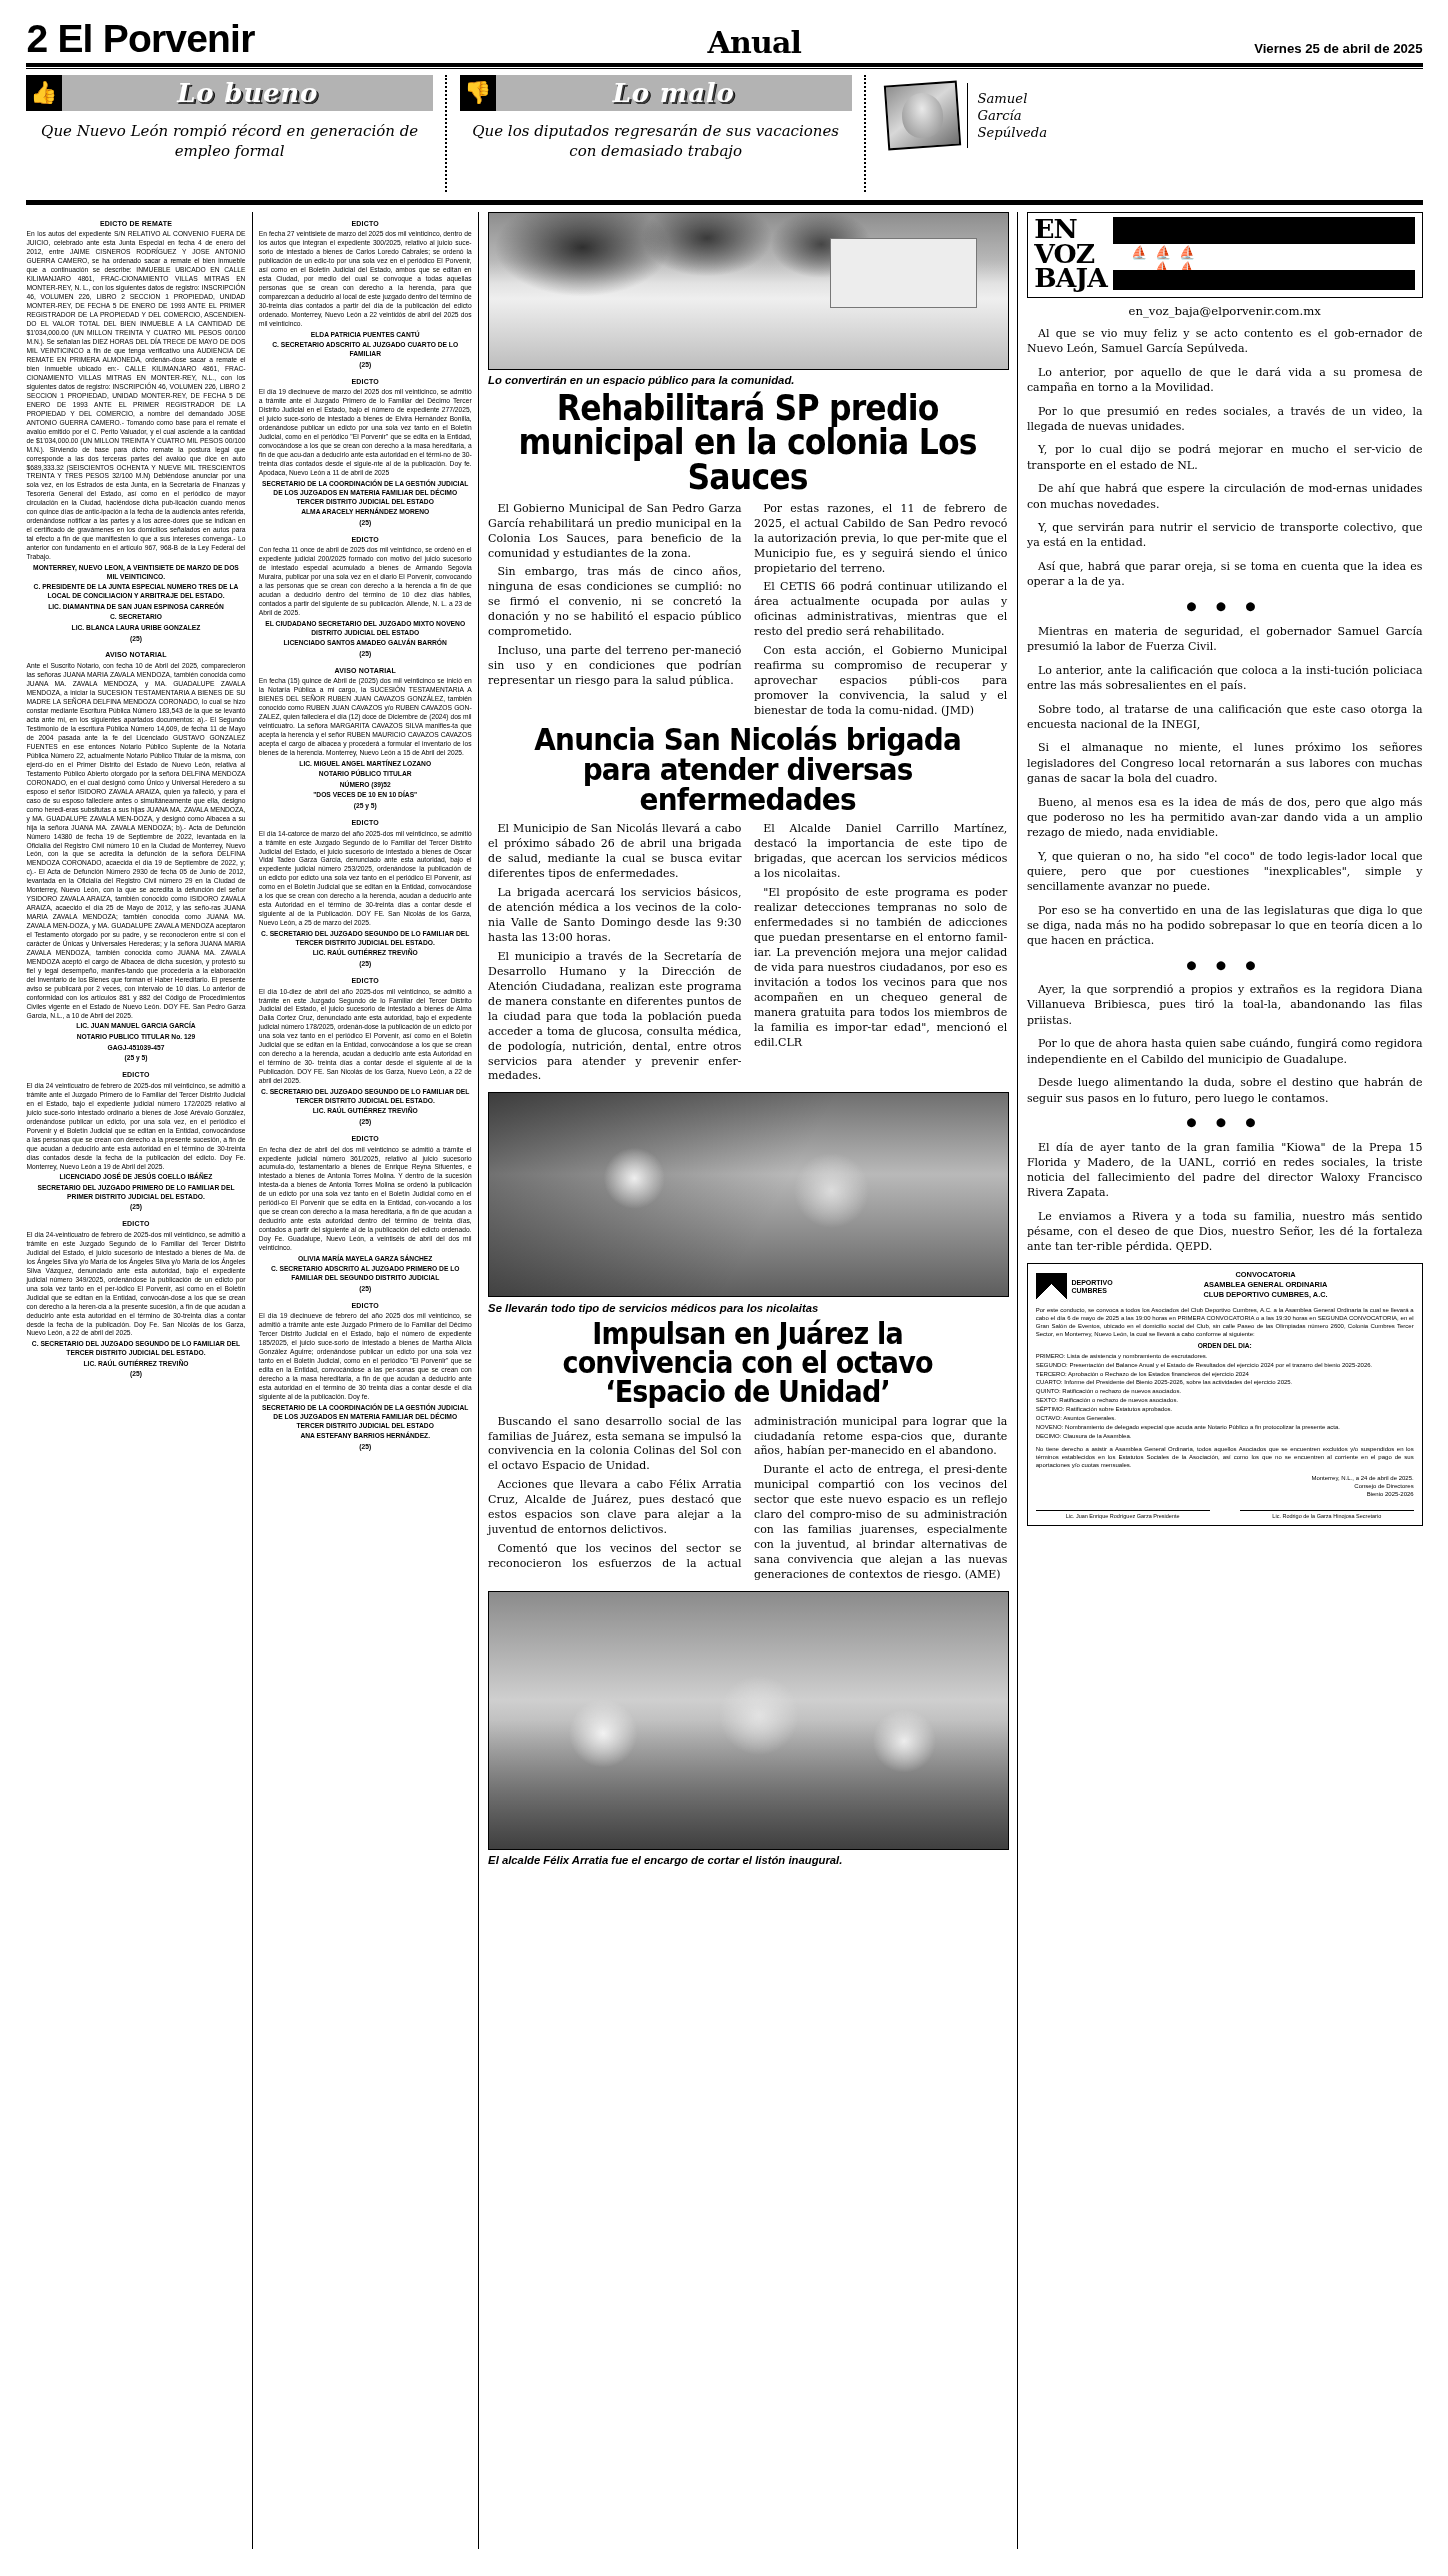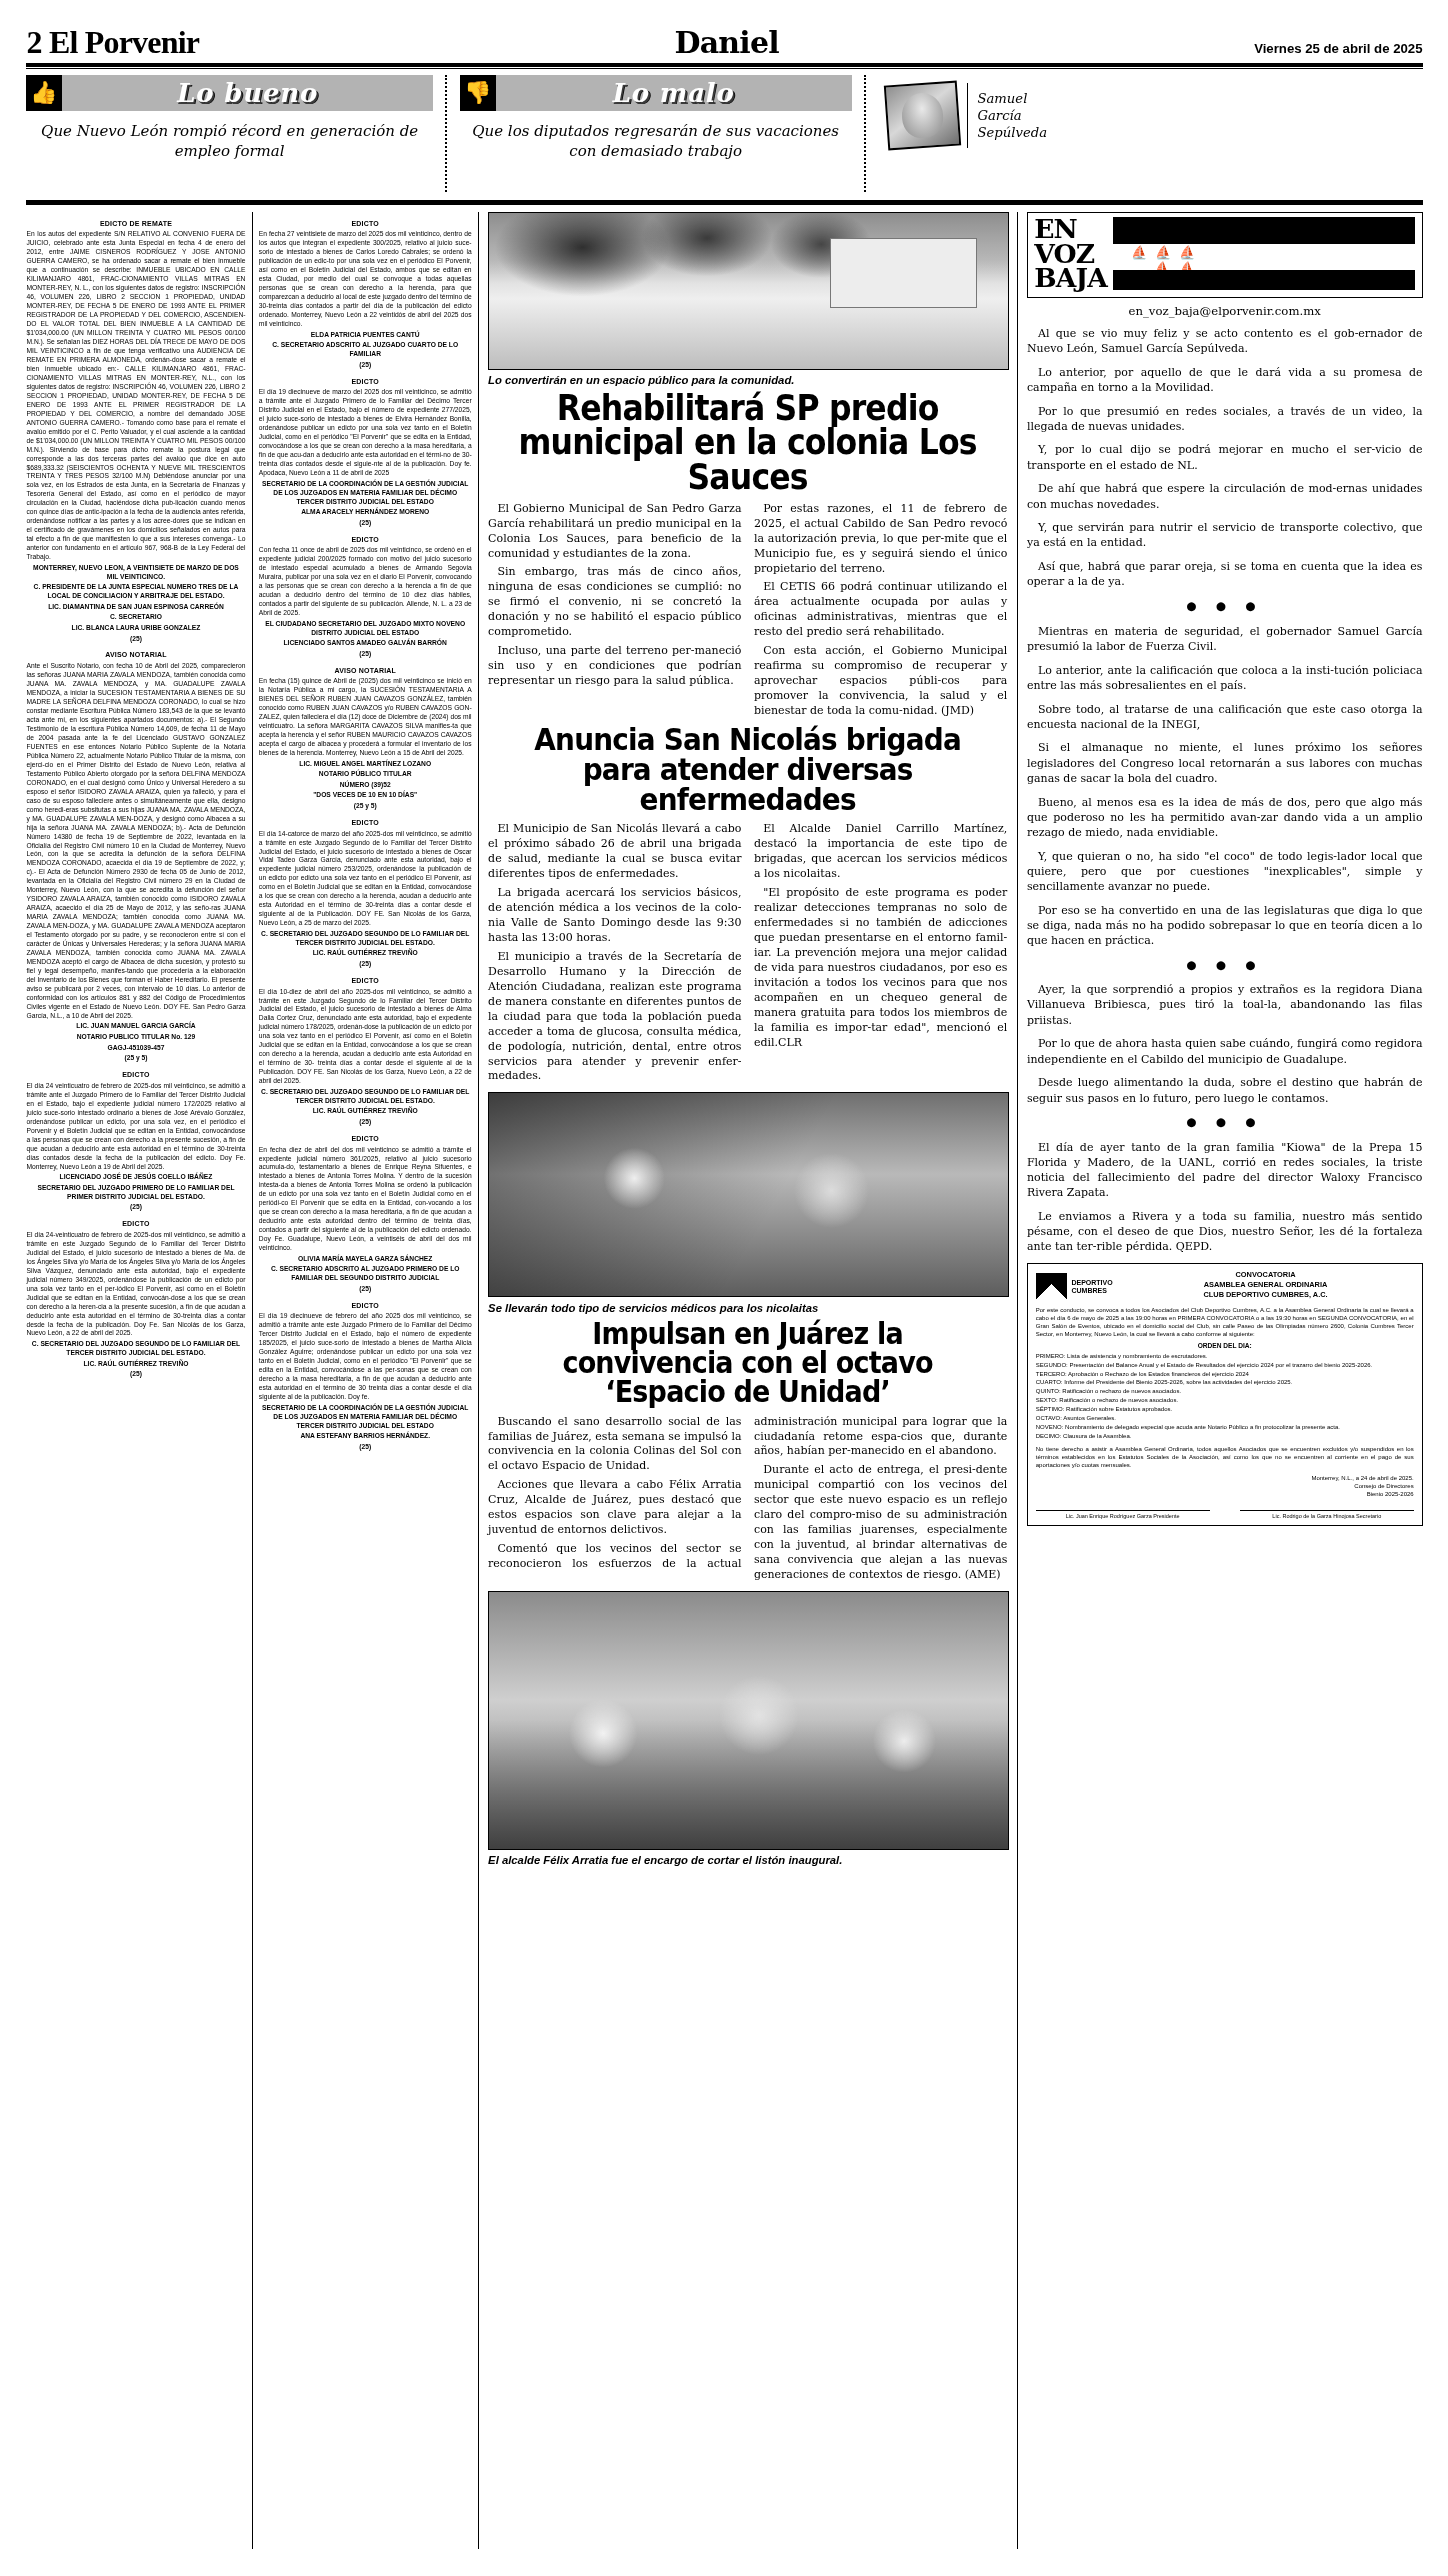--- a/index.html
+++ b/index.html
@@ -1,21 +1,21 @@
 <!DOCTYPE html>
 <html style="font-size:12.5px"><head>
 <meta charset="utf-8">
 <style>
   html,body{margin:0;padding:0;background:#fff;}
   body{width:1449px;height:2576px;font-family:"Liberation Sans",sans-serif;color:#000;position:relative;overflow:hidden;}
   .page{width:1449px;height:2576px;position:relative;box-sizing:border-box;padding:0 18.7px;}
 
   
   .masthead{display:flex;align-items:flex-end;height:58px;padding:17px 7.8px 0 7.8px;box-sizing:border-box;}
-  .mh-folio{font-family:Liberation Serif, serif;font-weight:bold;font-size:32px;letter-spacing:-0.8px;line-height:1;white-space:nowrap;}
+  .mh-folio{font-family:Liberation Sans, sans-serif;font-weight:bold;font-size:39px;letter-spacing:-0.8px;line-height:1;white-space:nowrap;}
   .mh-section{flex:1;text-align:center;font-family:"DejaVu Serif",serif;font-weight:bold;font-size:30px;line-height:1;letter-spacing:-0.8px;}
   .mh-date{font-size:13.2px;font-weight:bold;white-space:nowrap;padding-bottom:2.3px;}
 
   .rule-thick{height:3.9px;background:#000;margin:4.7px 7.8px 0 7.8px;}
   .rule-thin{height:0.8px;background:#000;margin:1.6px 7.8px 0 7.8px;}
 
   
   .band{display:flex;margin:6.2px 7.8px 0 7.8px;height:117px;}
   .band-col{position:relative;box-sizing:border-box;}
   .band-col.good{width:30%;padding-right:12.5px;}
@@ -110,21 +110,21 @@
   .conv-sign{display:flex;justify-content:space-between;margin-top:12.5px;font-size:5.5px;text-align:center;}
   .conv-sign div{width:46%;border-top:0.8px solid #000;padding-top:1.6px;}
 </style>
 </head>
 <body>
 
 <div class="page">
 
   <div class="masthead">
     <div class="mh-folio">2 El Porvenir</div>
-    <div class="mh-section">Daniel</div>
+    <div class="mh-section">Anual</div>
     <div class="mh-date">Viernes 25 de abril de 2025</div>
   </div>
   <div class="rule-thick"></div>
   <div class="rule-thin"></div>
 
   <div class="band">
 
     <div class="band-col good">
       <div class="gb-head">
         <div class="gb-icon">👍</div>

